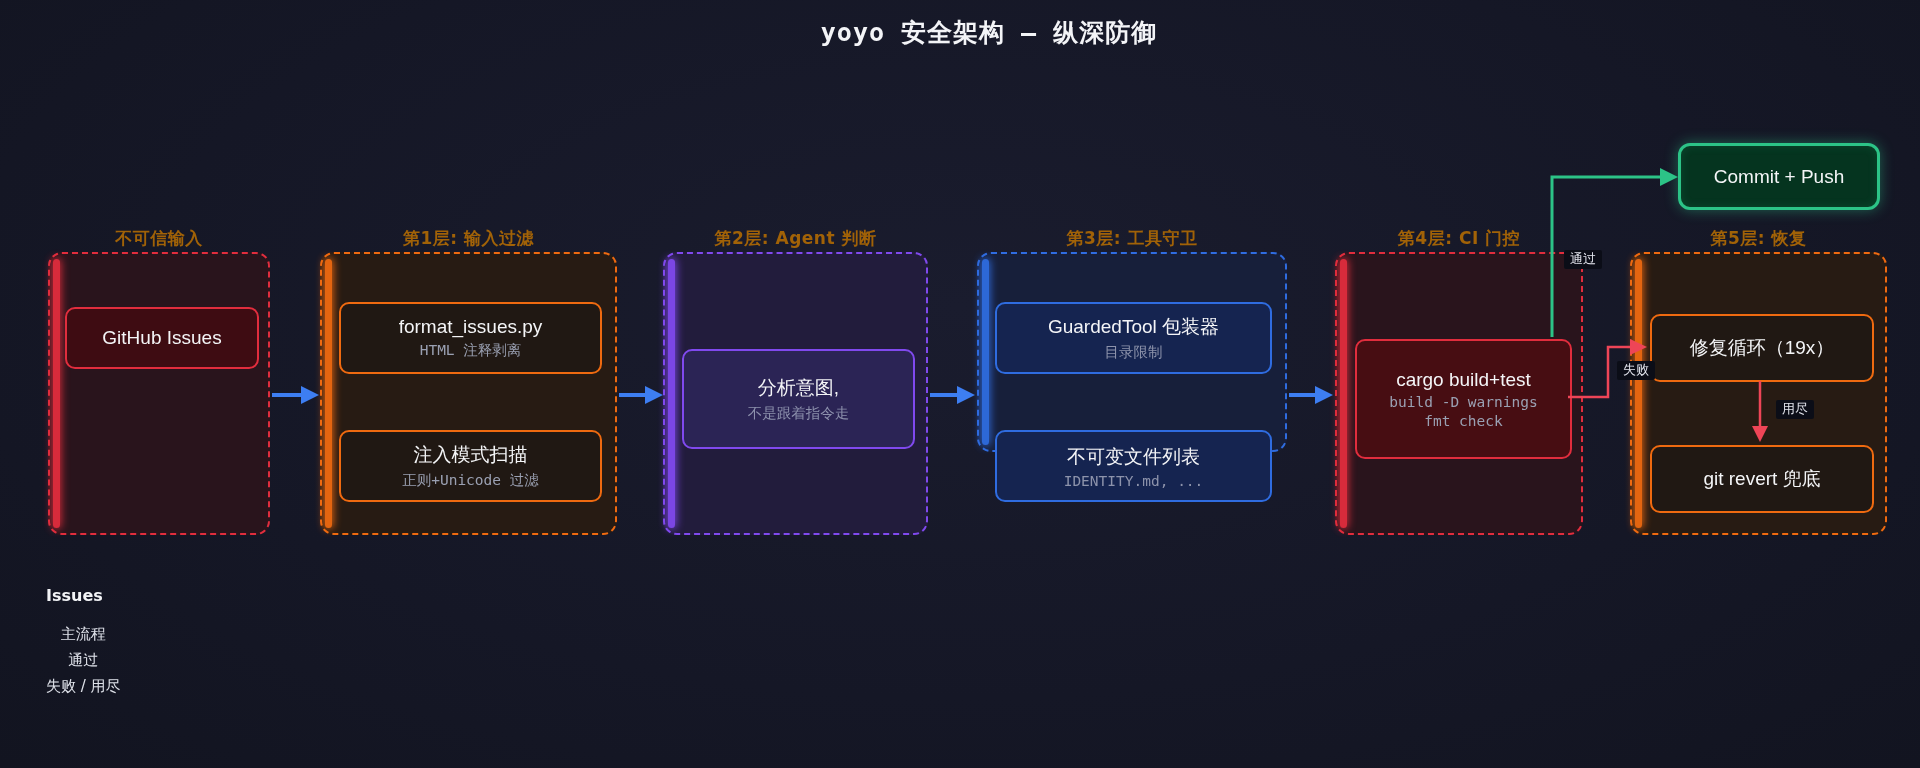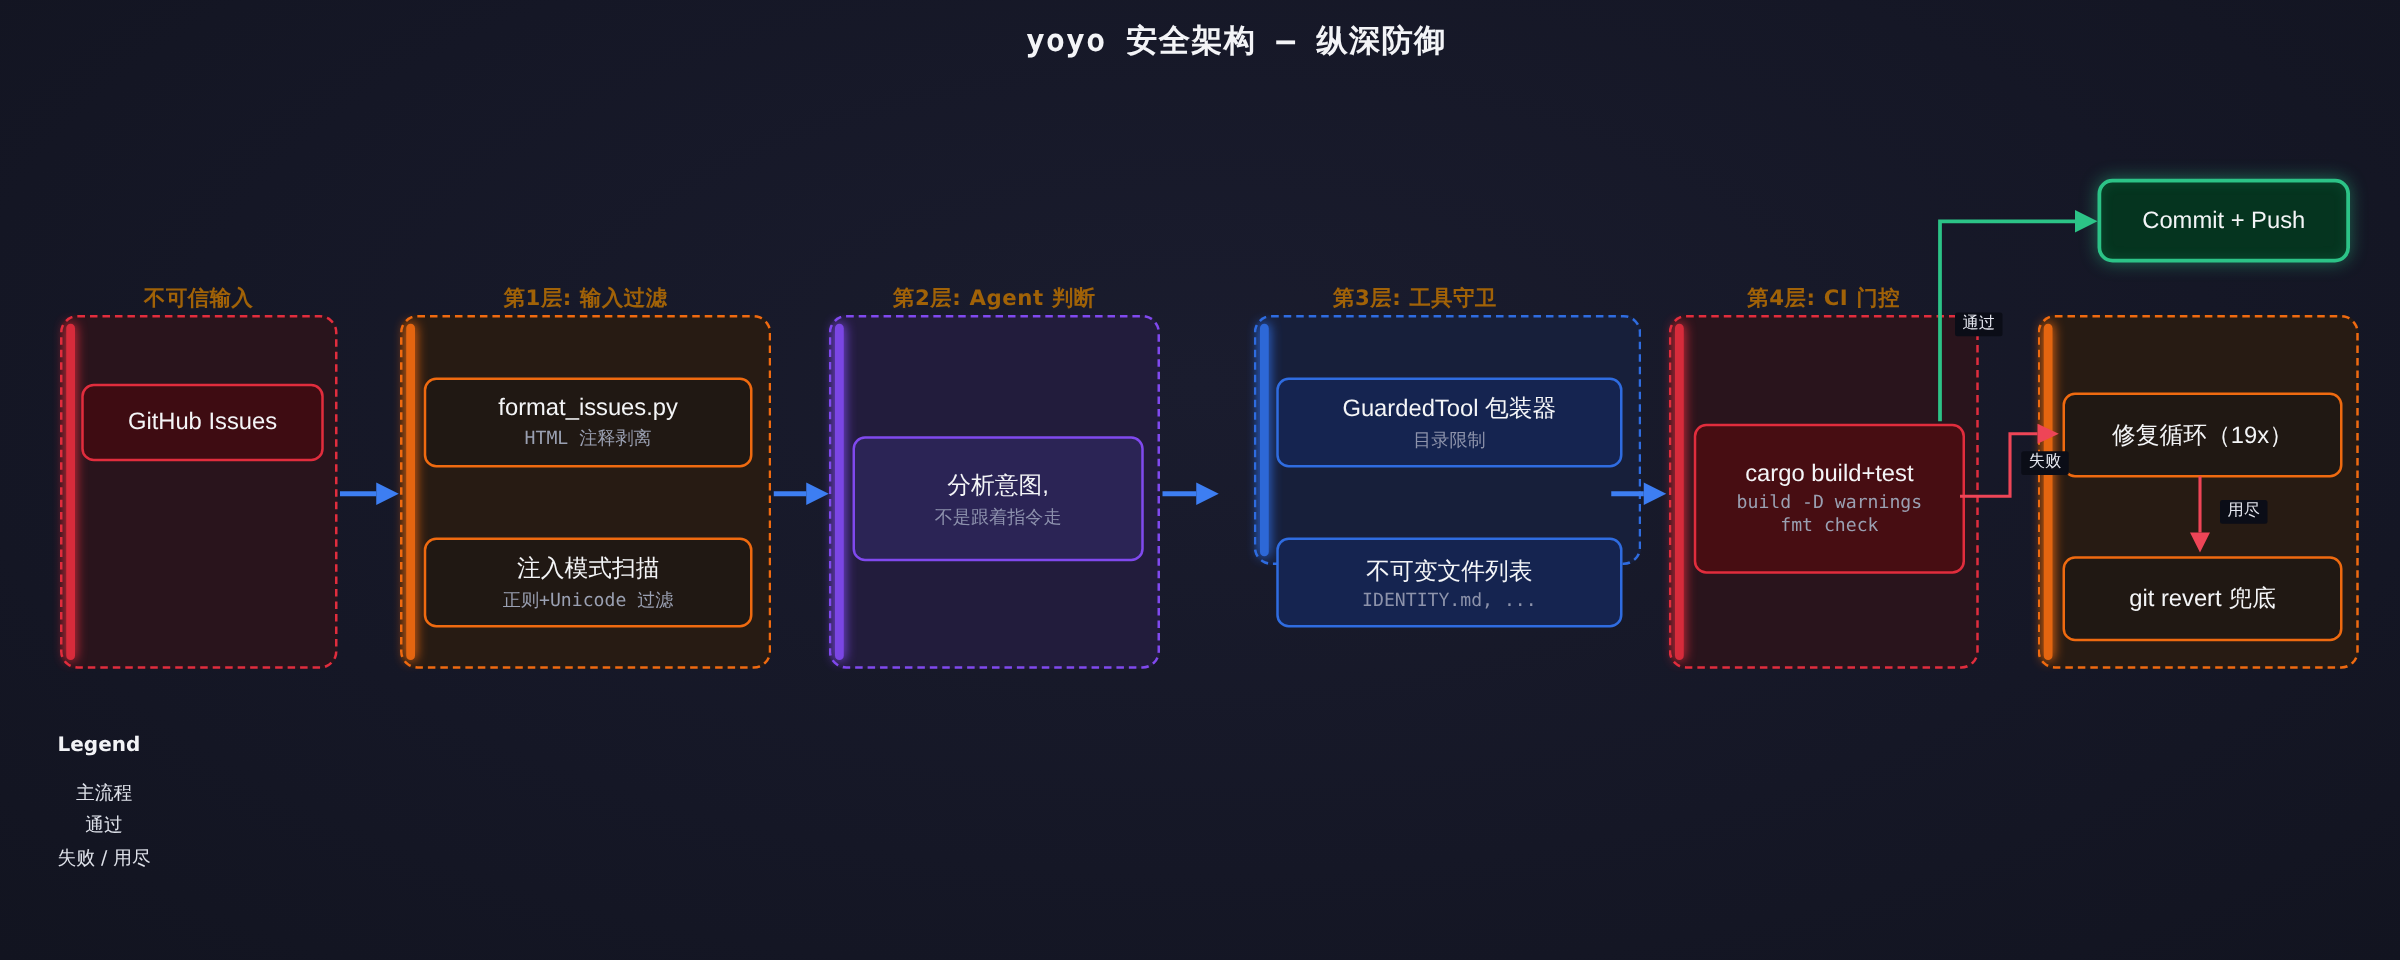--- a/index.html
+++ b/index.html
@@ -64,20 +64,21 @@
 
 <div class="canvas">
 
   <div class="title">yoyo 安全架构 — 纵深防御</div>
 
   <div class="glabel" style="left:48px;top:227px;width:222px">不可信输入</div>
   <div class="glabel" style="left:320px;top:227px;width:297px">第1层: 输入过滤</div>
   <div class="glabel" style="left:663px;top:227px;width:265px">第2层: Agent 判断</div>
   <div class="glabel" style="left:977px;top:227px;width:310px">第3层: 工具守卫</div>
   <div class="glabel" style="left:1335px;top:227px;width:248px">第4层: CI 门控</div>
+  <div class="glabel" style="left:1630px;top:227px;width:257px">第5层: 恢复</div>
 
   <div class="group" style="left:48px;top:252px;width:222px;height:283px;--accent:#e12d3d;--tint:#29141c;--nodebg:#3e0c12">
     <div class="gbar"></div>
     <div class="node" style="left:15px;top:53px;width:194px;height:62px">
       <div class="nt">GitHub Issues</div>
     </div>
   </div>
 
   <div class="group" style="left:320px;top:252px;width:297px;height:283px;--accent:#ef6a10;--tint:#271b13;--nodebg:#201813">
     <div class="gbar"></div>
@@ -92,21 +93,21 @@
   </div>
 
   <div class="group" style="left:663px;top:252px;width:265px;height:283px;--accent:#8049ee;--tint:#221c3c;--nodebg:#2b2455">
     <div class="gbar"></div>
     <div class="node" style="left:17px;top:95px;width:233px;height:100px">
       <div class="nt">分析意图,</div>
       <div class="ns" style="color:#8d91ad">不是跟着指令走</div>
     </div>
   </div>
 
-  <div class="group" style="left:1003px;top:252px;width:310px;height:200px;--accent:#2f6ce0;--tint:#171f3a;--nodebg:#152450">
+  <div class="group" style="left:977px;top:252px;width:310px;height:200px;--accent:#2f6ce0;--tint:#171f3a;--nodebg:#152450">
     <div class="gbar"></div>
     <div class="node" style="left:16px;top:48px;width:277px;height:72px">
       <div class="nt">GuardedTool 包装器</div>
       <div class="ns" style="color:#8d93ab">目录限制</div>
     </div>
     <div class="node" style="left:16px;top:176px;width:277px;height:72px">
       <div class="nt">不可变文件列表</div>
       <div class="ns" style="color:#8d93ab">IDENTITY.md, ...</div>
     </div>
   </div>
@@ -167,21 +168,21 @@
       <line x1="1760" y1="381" x2="1760" y2="426" stroke-width="2.5" stroke="#ee4557"></line>
       <polygon points="1752,426 1760,442 1768,426" fill="#ee4557"></polygon>
     </g>
   </svg>
 
   <div class="chip" style="left:1564px;top:250px">通过</div>
   <div class="chip" style="left:1617px;top:361px">失败</div>
   <div class="chip" style="left:1776px;top:400px">用尽</div>
 
   <div class="legend">
-    <div class="legend-title">Legend</div>
+    <div class="legend-title">Issues</div>
     <div class="legend-row">
       <svg width="46" height="18" viewBox="0 0 46 18">
         <line x1="1" y1="9" x2="27" y2="9" stroke-width="4.5" stroke="#3d7ef2"></line>
         <polygon points="27,1 45,9 27,17" fill="#3d7ef2"></polygon>
       </svg>
       <span class="legend-label">主流程</span>
     </div>
     <div class="legend-row">
       <svg width="46" height="18" viewBox="0 0 46 18">
         <line x1="1" y1="9" x2="29" y2="9" stroke-width="2.5" stroke="#2cc387"></line>

